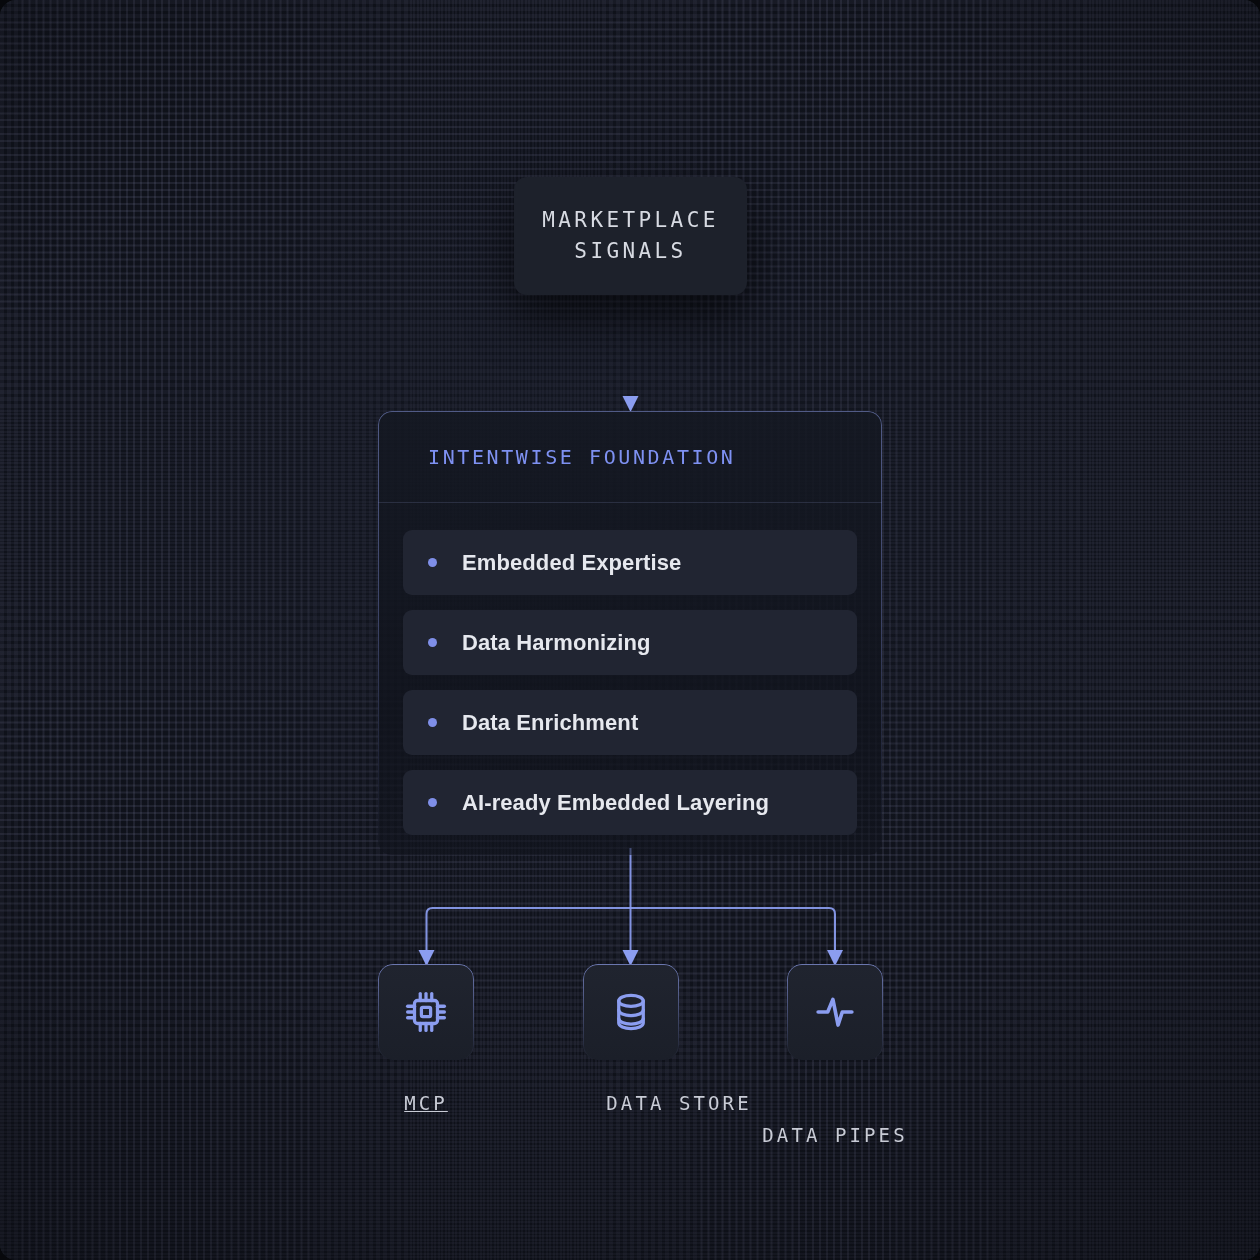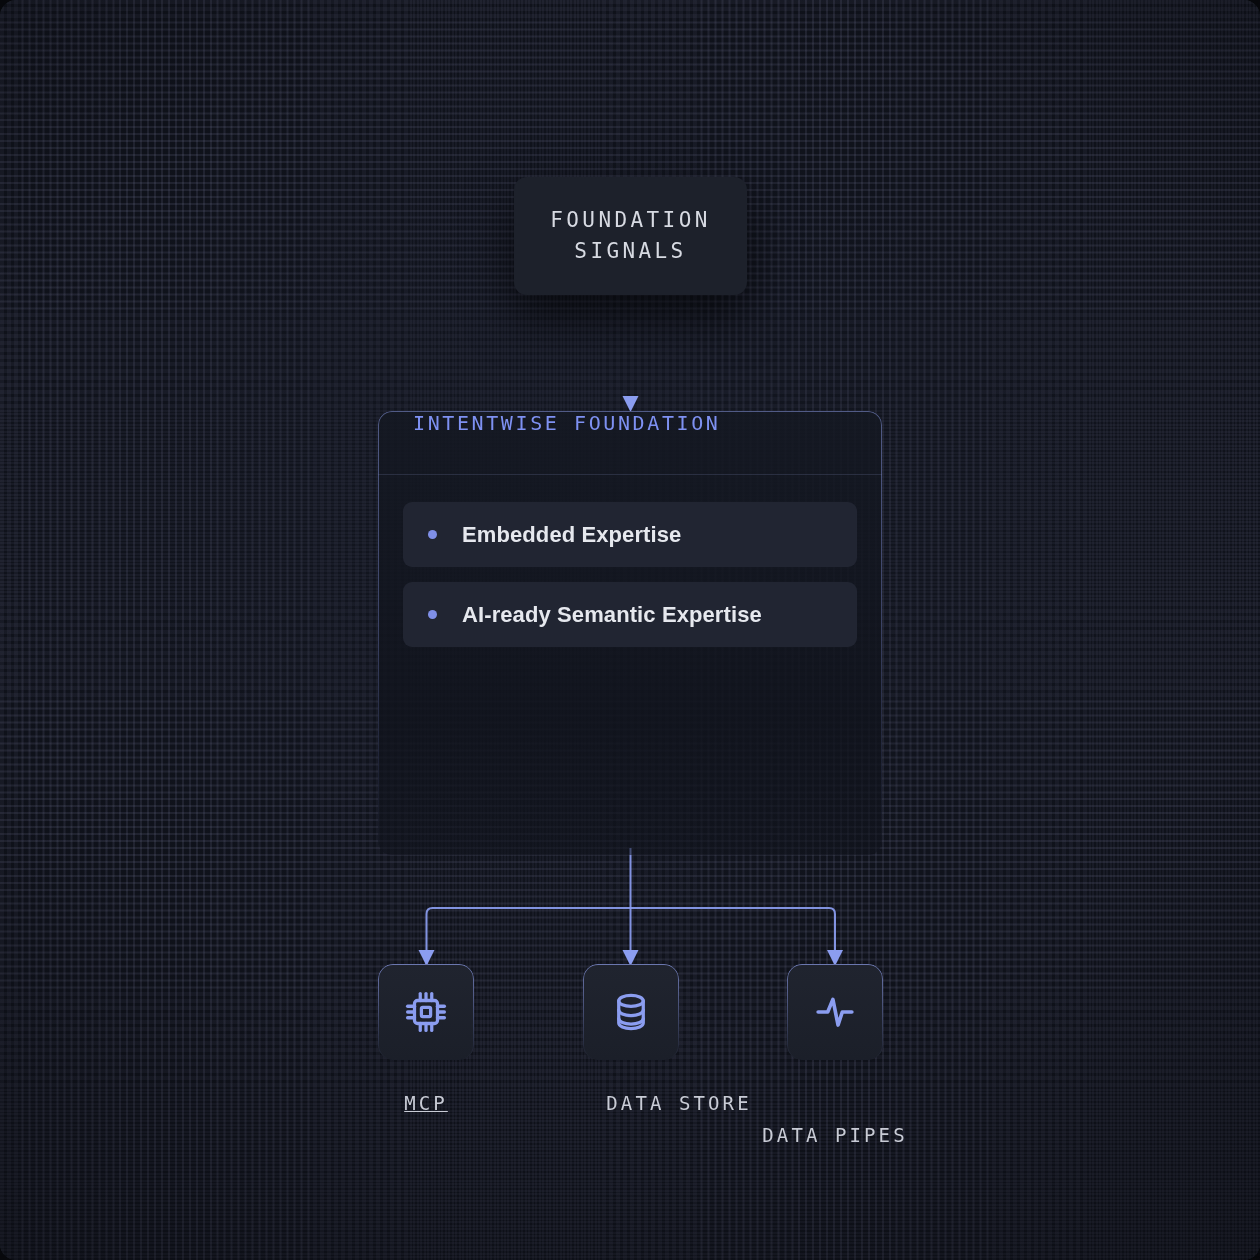--- a/index.html
+++ b/index.html
@@ -127,23 +127,24 @@
     -webkit-mask:
       linear-gradient(#000 0 0) content-box,
       linear-gradient(#000 0 0);
     -webkit-mask-composite: xor;
     mask: linear-gradient(#000 0 0) content-box, linear-gradient(#000 0 0);
     mask-composite: exclude;
     pointer-events: none;
   }
   .panel-header {
     position: relative;
-    height: 64px;
-    display: flex;
-    padding-left: 35px;
+    height: 92px;
+    display: flex;
+    align-items: center;
+    padding-left: 50px;
     border-bottom: 1px solid rgba(128,140,190,0.20);
     box-sizing: border-box;
   }
   .panel-title {
     font-family: "DejaVu Sans Mono", monospace;
     font-size: 20px;
     letter-spacing: 2.6px;
     color: #7e91f2;
     white-space: pre;
   }
@@ -249,40 +250,48 @@
       <line x1="630.5" y1="848" x2="630.5" y2="955" stroke="#8b9df0" stroke-width="2" opacity="0.92"></line>
       <polygon points="630.5,966 622.5,950 638.5,950" fill="#8b9df0"></polygon>
 
       <path d="M 426.5 966 L 426.5 914 Q 426.5 908 432.5 908 L 829 908 Q 835 908 835 914 L 835 966" fill="none" stroke="#8b9df0" stroke-width="2" opacity="0.92"></path>
       <polygon points="426.5,966 418.5,950 434.5,950" fill="#8b9df0"></polygon>
       <polygon points="835,966 827,950 843,950" fill="#8b9df0"></polygon>
     </g>
   </svg>
 
   <div class="source-box">
-    <div class="source-line">FOUNDATION</div>
+    <div class="source-line">MARKETPLACE</div>
     <div class="source-line">SIGNALS</div>
   </div>
 
   <div class="panel">
     <div class="panel-header">
       <div class="panel-title">INTENTWISE FOUNDATION</div>
     </div>
     <div class="panel-body">
 
       <div class="feature">
         <span class="feature-dot"></span>
         <span class="feature-label">Embedded Expertise</span>
       </div>
 
-
-
       <div class="feature">
         <span class="feature-dot"></span>
-        <span class="feature-label">AI-ready Semantic Expertise</span>
+        <span class="feature-label">Data Harmonizing</span>
+      </div>
+
+      <div class="feature">
+        <span class="feature-dot"></span>
+        <span class="feature-label">Data Enrichment</span>
+      </div>
+
+      <div class="feature">
+        <span class="feature-dot"></span>
+        <span class="feature-label">AI-ready Embedded Layering</span>
       </div>
 
     </div>
   </div>
 
   <div class="node" style="left:378px; top:964px;">
     <svg width="46" height="46" viewBox="0 0 24 24" fill="none" stroke="#8b9df0" stroke-width="1.7" stroke-linecap="round" stroke-linejoin="round">
       <rect x="6" y="6" width="12" height="12" rx="1.6"></rect>
       <rect x="9.6" y="9.6" width="4.8" height="4.8" rx="0.7"></rect>
       <line x1="9" y1="2.4" x2="9" y2="6"></line>

